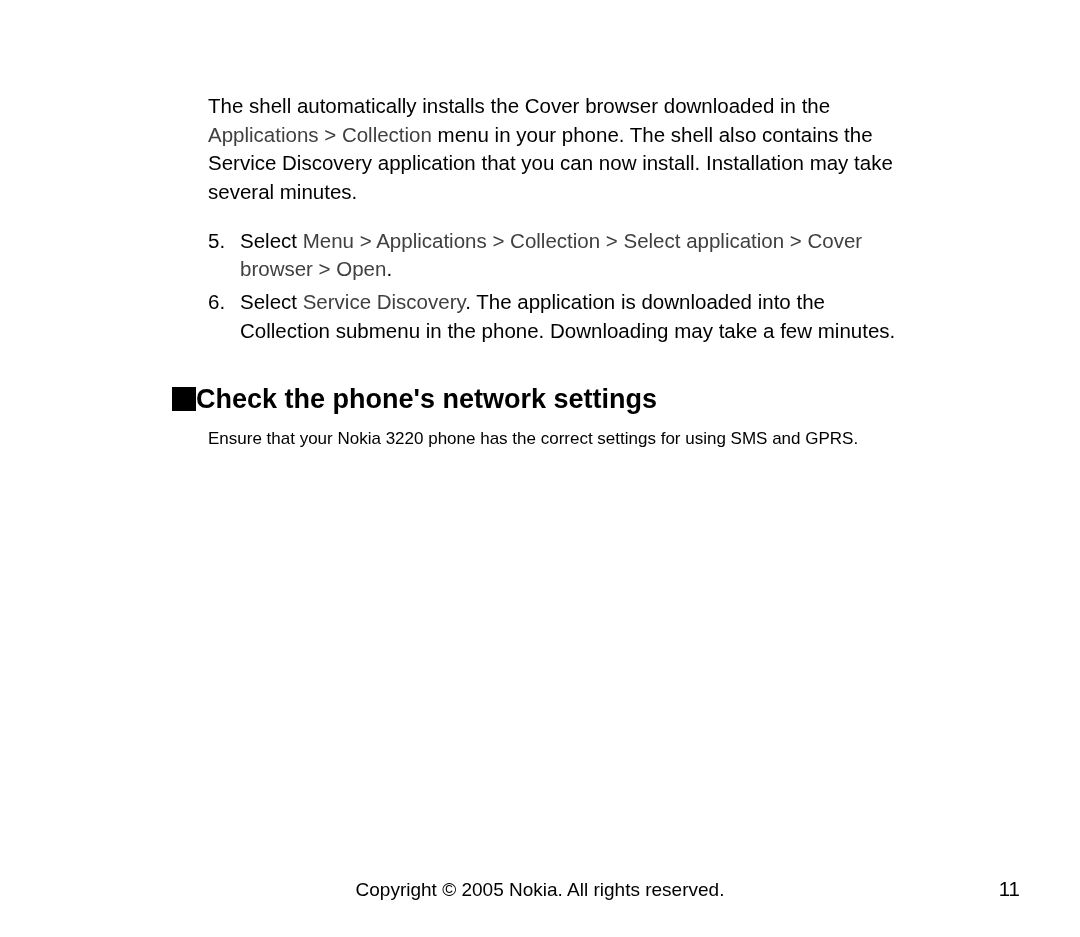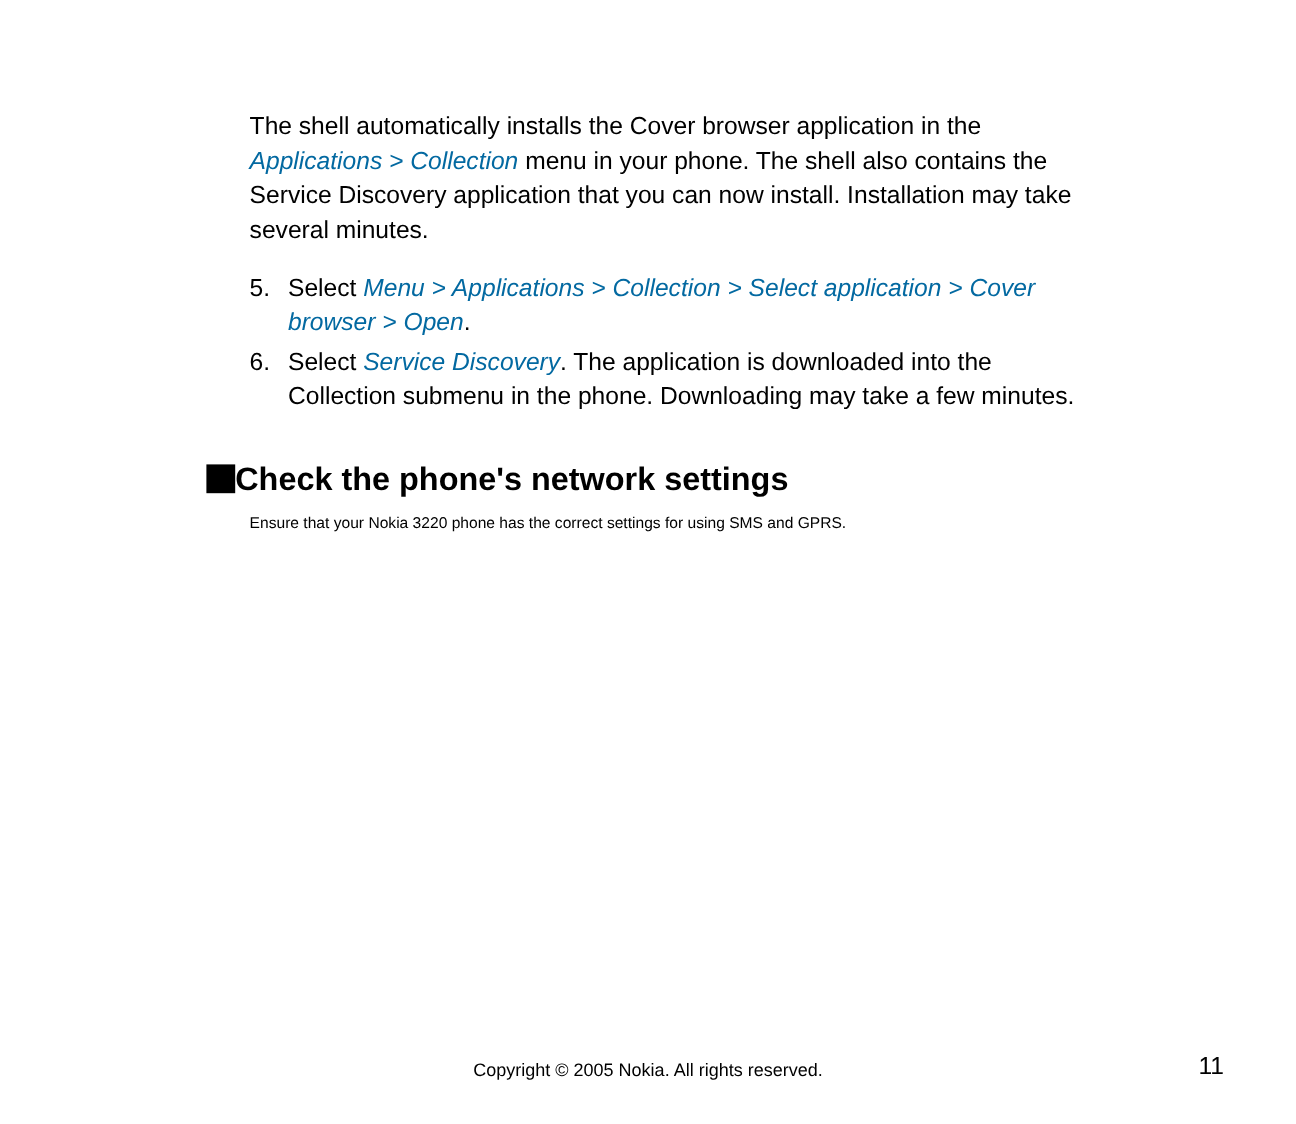--- a/index.html
+++ b/index.html
@@ -15,22 +15,21 @@
       padding: 92px 180px 0 208px;
     }
     .para {
       font-size: 20.5px;
       line-height: 1.4;
       margin-bottom: 0;
     }
     .para1 { padding-left: 0; }
     .para2 { margin-top: 20px; }
     .green-italic {
-      color: #0369a1;
-      font-style: italic;
+      color: #404040;
     }
     .list {
       margin-top: 20px;
       padding-left: 24px;
     }
     .list-item {
       font-size: 20.5px;
       line-height: 1.4;
       margin-bottom: 4px;
       position: relative;
@@ -48,50 +47,50 @@
       align-items: center;
     }
     .square {
       width: 24px;
       height: 24px;
       background: #000;
       display: inline-block;
       flex-shrink: 0;
     }
     .section-para {
-      font-size: 13px;
+      font-size: 17px;
       line-height: 1.4;
       margin-top: 12px;
     }
     .section-para2 { margin-top: 20px; }
     .footer {
       position: absolute;
       bottom: 36px;
       left: 0;
       width: 100%;
       display: flex;
       justify-content: center;
-      font-size: 15px;
+      font-size: 19px;
     }
     .page-num {
       position: absolute;
       bottom: 36px;
       right: 60px;
       font-size: 20.5px;
       margin-top: 48px;
     }
     .heading-left-offset { margin-left: -36px; }
   </style>
 </head>
 <body>
 
 <div class="content">
 
   <p class="para para1">
-    <span>The shell automatically installs the Cover browser application in the </span><span class="green-italic">Applications &gt; Collection</span><span> menu in your phone. The shell also contains the Service Discovery application that you can now install. Installation may take several minutes.</span>
+    <span>The shell automatically installs the Cover browser downloaded in the </span><span class="green-italic">Applications &gt; Collection</span><span> menu in your phone. The shell also contains the Service Discovery application that you can now install. Installation may take several minutes.</span>
   </p>
 
 
   <div class="list">
     <div class="list-item">
       <span class="num">5.</span>
       <span>Select </span><span class="green-italic">Menu &gt; Applications &gt; Collection &gt; Select application &gt; Cover browser &gt; Open</span><span>.</span>
     </div>
     <div class="list-item">
       <span class="num">6.</span>

